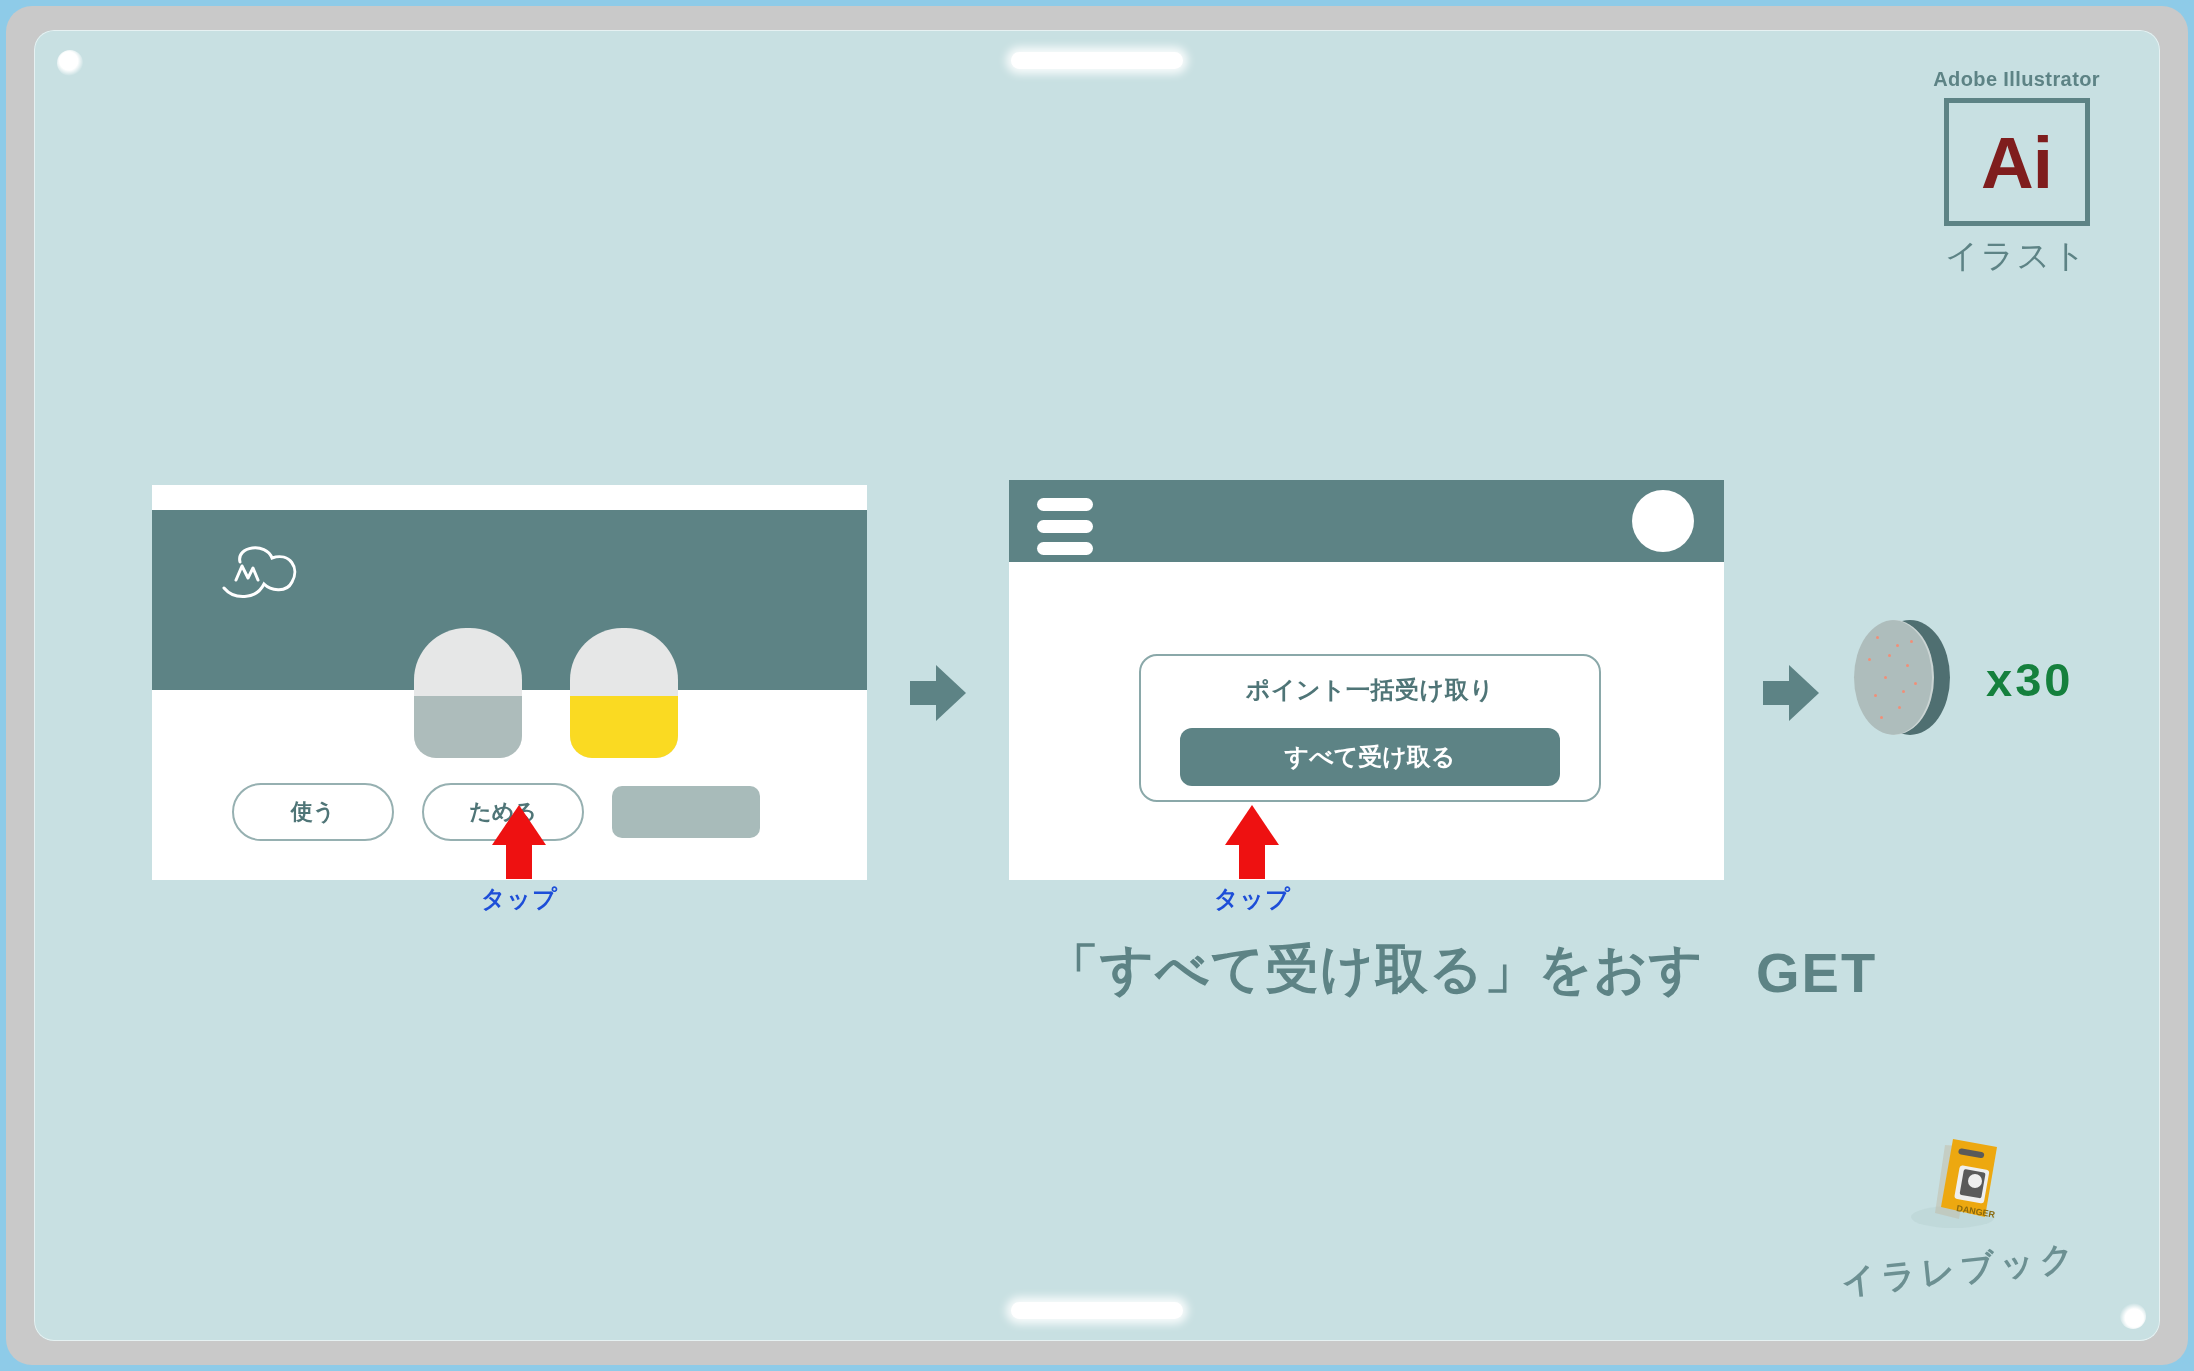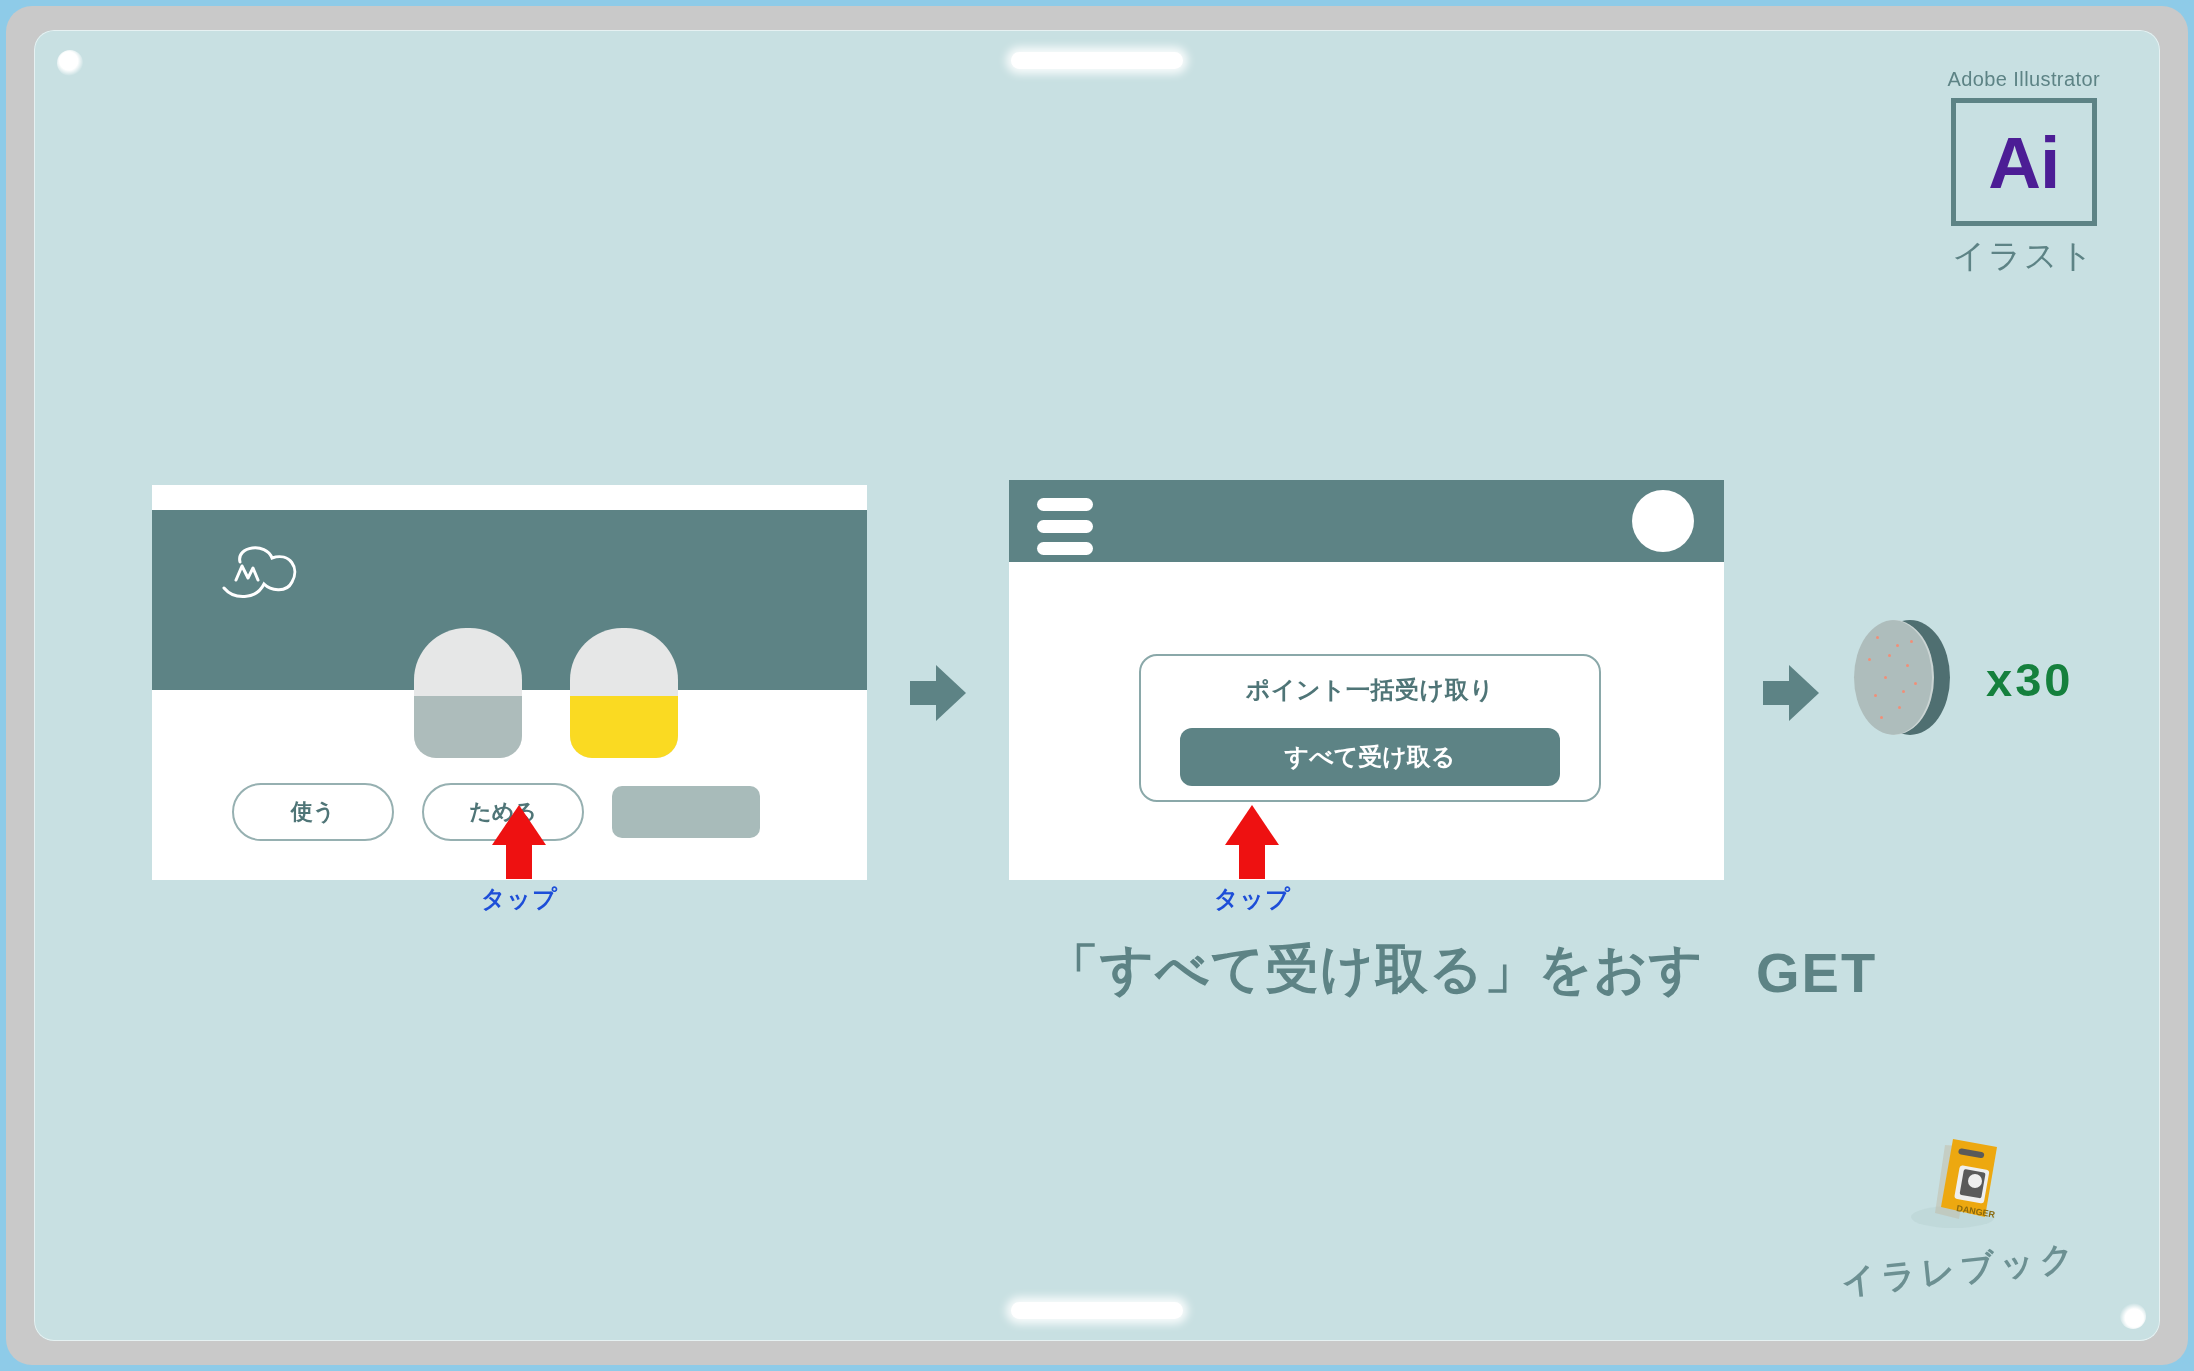--- a/index.html
+++ b/index.html
@@ -57,32 +57,32 @@
   .corner-dot.br{ right:14px; bottom:12px;
     background:radial-gradient(circle at 55% 58%, #ffffff 44%, rgba(255,255,255,0) 72%); }
 
   
   #ai-badge{
     position:absolute; right:60px; top:38px;
     text-align:center;
     color:#5d8385;
   }
   #ai-badge .ai-title{
-    font-size:20px; font-weight:normal; letter-spacing:.4px;
+    font-size:20px; font-weight:bold; letter-spacing:.4px;
     margin-bottom:7px;
   }
   #ai-badge .ai-box{
     width:146px; height:128px;
     border:5px solid #5d8385;
     display:flex; align-items:center; justify-content:center;
     margin:0 auto;
   }
   #ai-badge .ai-glyph{
     font-size:73px; font-weight:bold; line-height:1;
-    letter-spacing:-1px; color:#4c1d95;
+    letter-spacing:-1px; color:#7f1d1d;
   }
   #ai-badge .ai-sub{
     font-size:33px; font-weight:500; margin-top:8px; letter-spacing:2px;
   }
 
   
   #steps{
     position:absolute;
     left:0; right:0; top:400px;
     height:560px;

